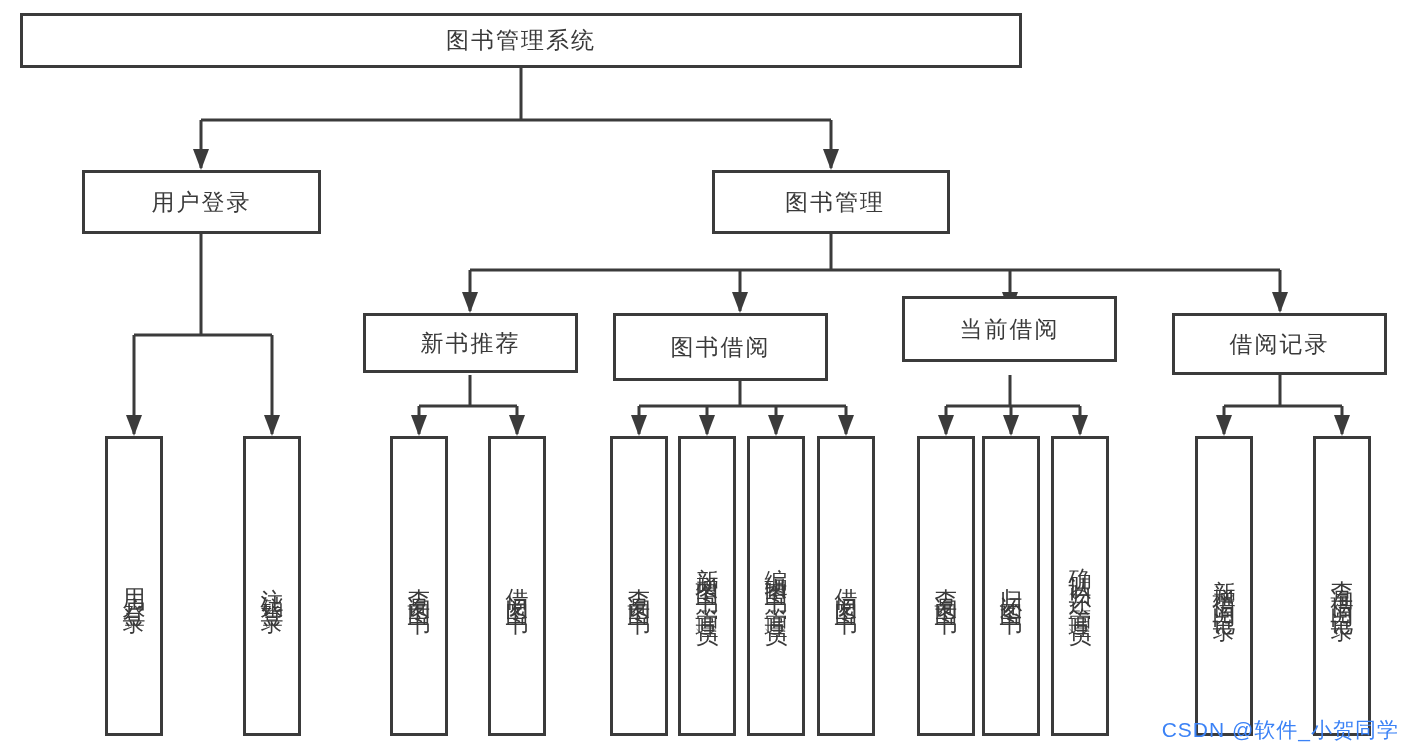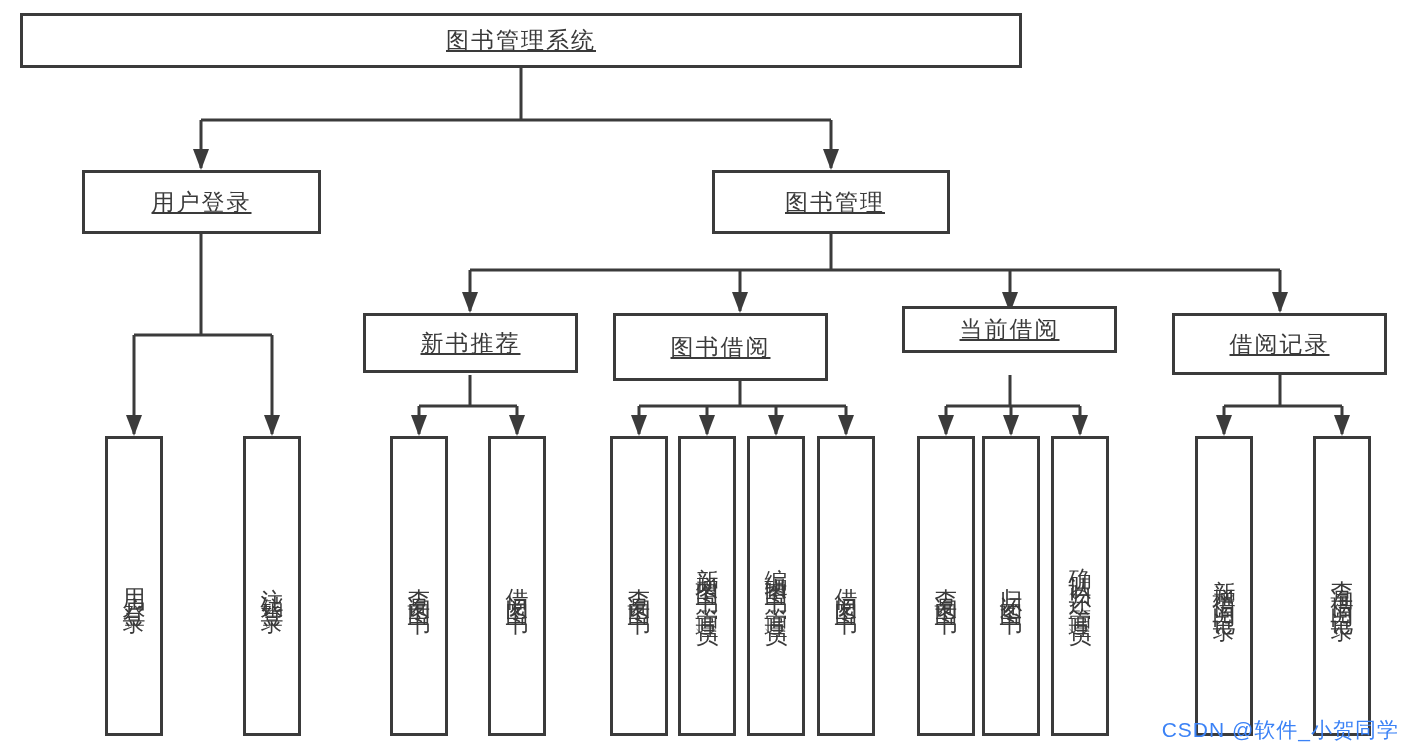--- a/index.html
+++ b/index.html
@@ -29,36 +29,35 @@
     display: flex;
     align-items: center;
     justify-content: center;
     z-index: 2;
     color: #3a3a3a;
   }
   .node.h span {
     font-size: 23px;
     letter-spacing: 2px;
     white-space: nowrap;
-    text-decoration: underline;
   }
   .node.v span {
     writing-mode: vertical-rl;
     text-orientation: mixed;
     font-size: 23px;
     letter-spacing: 8px;
     line-height: 1;
   }
   
   .root-box  { left: 20px;  top: 13px;  width: 1002px; height: 55px; }
   .l1-a      { left: 82px;  top: 170px; width: 239px;  height: 64px; }
   .l1-b      { left: 712px; top: 170px; width: 238px;  height: 64px; padding-left: 8px; }
   .l2-a      { left: 363px;  top: 313px; width: 215px; height: 60px; }
   .l2-b      { left: 613px;  top: 313px; width: 215px; height: 68px; }
-  .l2-c      { left: 902px;  top: 306px; width: 215px; height: 47px; }
+  .l2-c      { left: 902px;  top: 296px; width: 215px; height: 66px; }
   .l2-d      { left: 1172px; top: 313px; width: 215px; height: 62px; }
   
   .leaf { top: 436px; width: 58px; height: 300px; }
   .lf-1  { left: 105px; }
   .lf-2  { left: 243px; }
   .lf-3  { left: 390px; }
   .lf-4  { left: 488px; }
   .lf-5  { left: 610px; }
   .lf-6  { left: 678px; }
   .lf-7  { left: 747px; }

